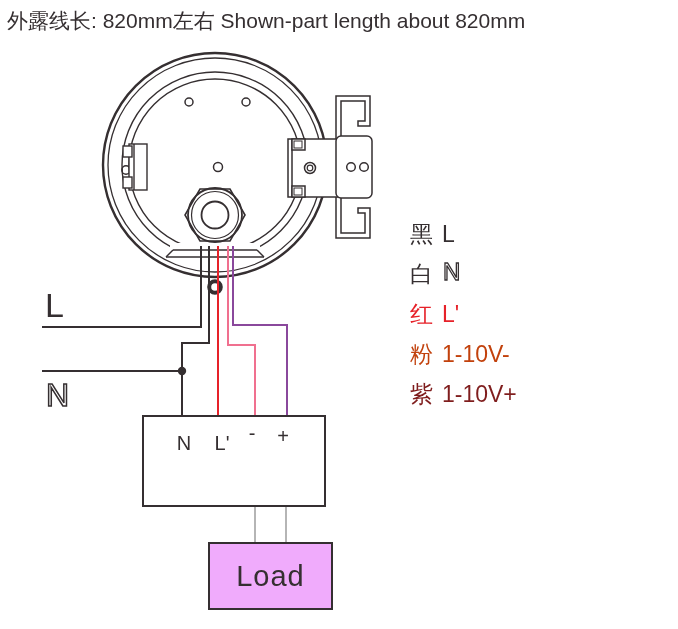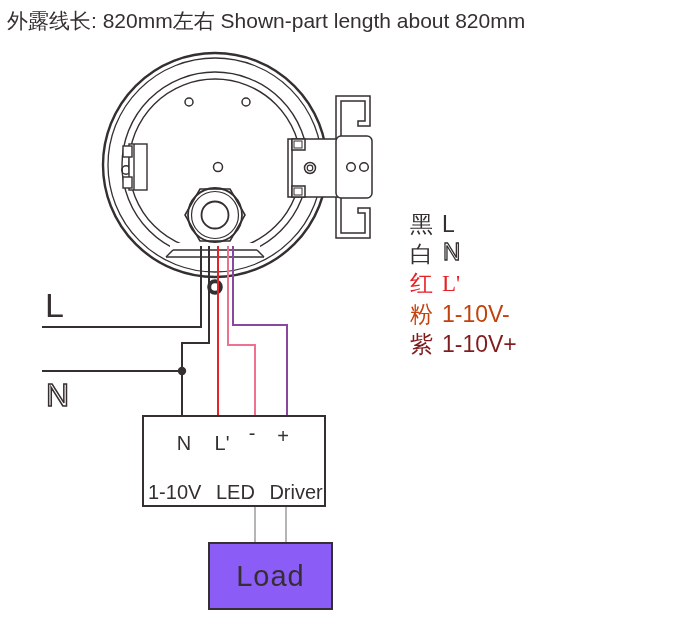--- a/index.html
+++ b/index.html
@@ -7,34 +7,34 @@
     position:relative;width:592px;height:629px;background:#fff;overflow:hidden;
     font-family:"Liberation Sans","DejaVu Sans",sans-serif;color:#352f31;
   }
   #diagram-svg{position:absolute;left:0;top:0;}
   .abs{position:absolute;}
   #title{left:7px;top:7px;font-size:21px;letter-spacing:0;white-space:nowrap;}
   #mains-l{left:45px;top:288px;font-size:34px;line-height:1;}
   #mains-n-svg{left:44px;top:377px;}
   
   #legend{left:410px;top:209px;}
-  .legend-row{height:30px;line-height:30px;font-size:23px;white-space:nowrap;}
+  .legend-row{height:30px;line-height:30px;font-size:23px;white-space:nowrap;margin-top:10px;}
   .legend-row .cjk{margin-right:9px;}
   .legend-row svg{vertical-align:-5px;}
   
   #driver-box{left:142px;top:415px;width:180px;height:88px;border:2px solid #352f31;background:#fff;}
   #driver-box .term{position:absolute;transform:translateX(-50%);font-size:20px;line-height:1;}
   #term-n{left:40px;top:16px;}
   #term-lp{left:78px;top:16px;}
   #term-minus{left:108px;top:6px;font-size:22px;}
   #term-plus{left:139px;top:9px;font-size:21px;}
   #term-dim{left:133px;top:30px;font-size:19px;}
   #driver-label{position:absolute;left:4px;top:64px;font-size:20px;word-spacing:9px;white-space:nowrap;}
   
-  #load-box{left:208px;top:542px;width:121px;height:64px;border:2px solid #352f31;background:#8b5cf6;
+  #load-box{left:208px;top:542px;width:121px;height:64px;border:2px solid #352f31;background:#f0abfc;
             display:flex;align-items:center;justify-content:center;}
   #load-label{font-size:29px;letter-spacing:1px;}
 </style>
 </head>
 <body>
 
 <div id="stage">
 
   <svg id="diagram-svg" width="678" height="629" viewBox="0 0 678 629" fill="none" stroke-linecap="butt" stroke-linejoin="miter">
 
@@ -115,36 +115,35 @@
 
   <div id="legend" class="abs">
     <div class="legend-row" style="color: rgb(53, 47, 49);">
       <span class="cjk">黑</span><span>L</span>
     </div>
     <div class="legend-row" style="color: rgb(53, 47, 49);">
       <span class="cjk">白</span><svg width="24" height="28">
           <text x="1" y="21" font-size="24" fill="#ffffff" stroke-width="1.3" stroke="#352f31">N</text>
         </svg>
     </div>
-    <div class="legend-row" style="color: rgb(230, 33, 41); font-family: Liberation Serif, serif;">
+    <div class="legend-row" style="color: rgb(230, 33, 41);">
       <span class="cjk">红</span><span>L'</span>
     </div>
     <div class="legend-row" style="color: #c2410c;">
       <span class="cjk">粉</span><span>1-10V-</span>
     </div>
     <div class="legend-row" style="color: #7f1d1d;">
       <span class="cjk">紫</span><span>1-10V+</span>
     </div>
   </div>
 
   <div id="driver-box" class="abs">
     <span class="term" id="term-n">N</span>
     <span class="term" id="term-lp">L'</span>
     <span class="term" id="term-minus">-</span>
     <span class="term" id="term-plus">+</span>
-    <span id="driver-label">1-10V LED Driver</span>
   </div>
 
   <div id="load-box" class="abs">
     <span id="load-label">Load</span>
   </div>
 
 </div>
 
 </body></html>

